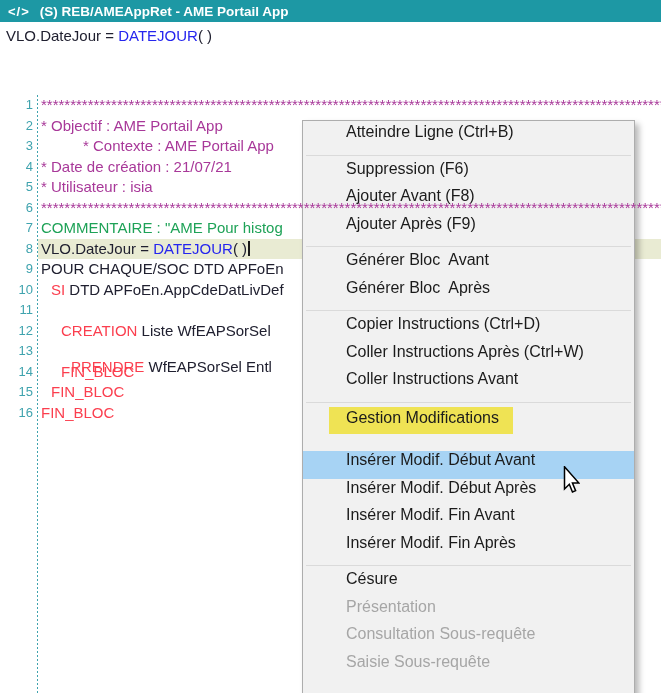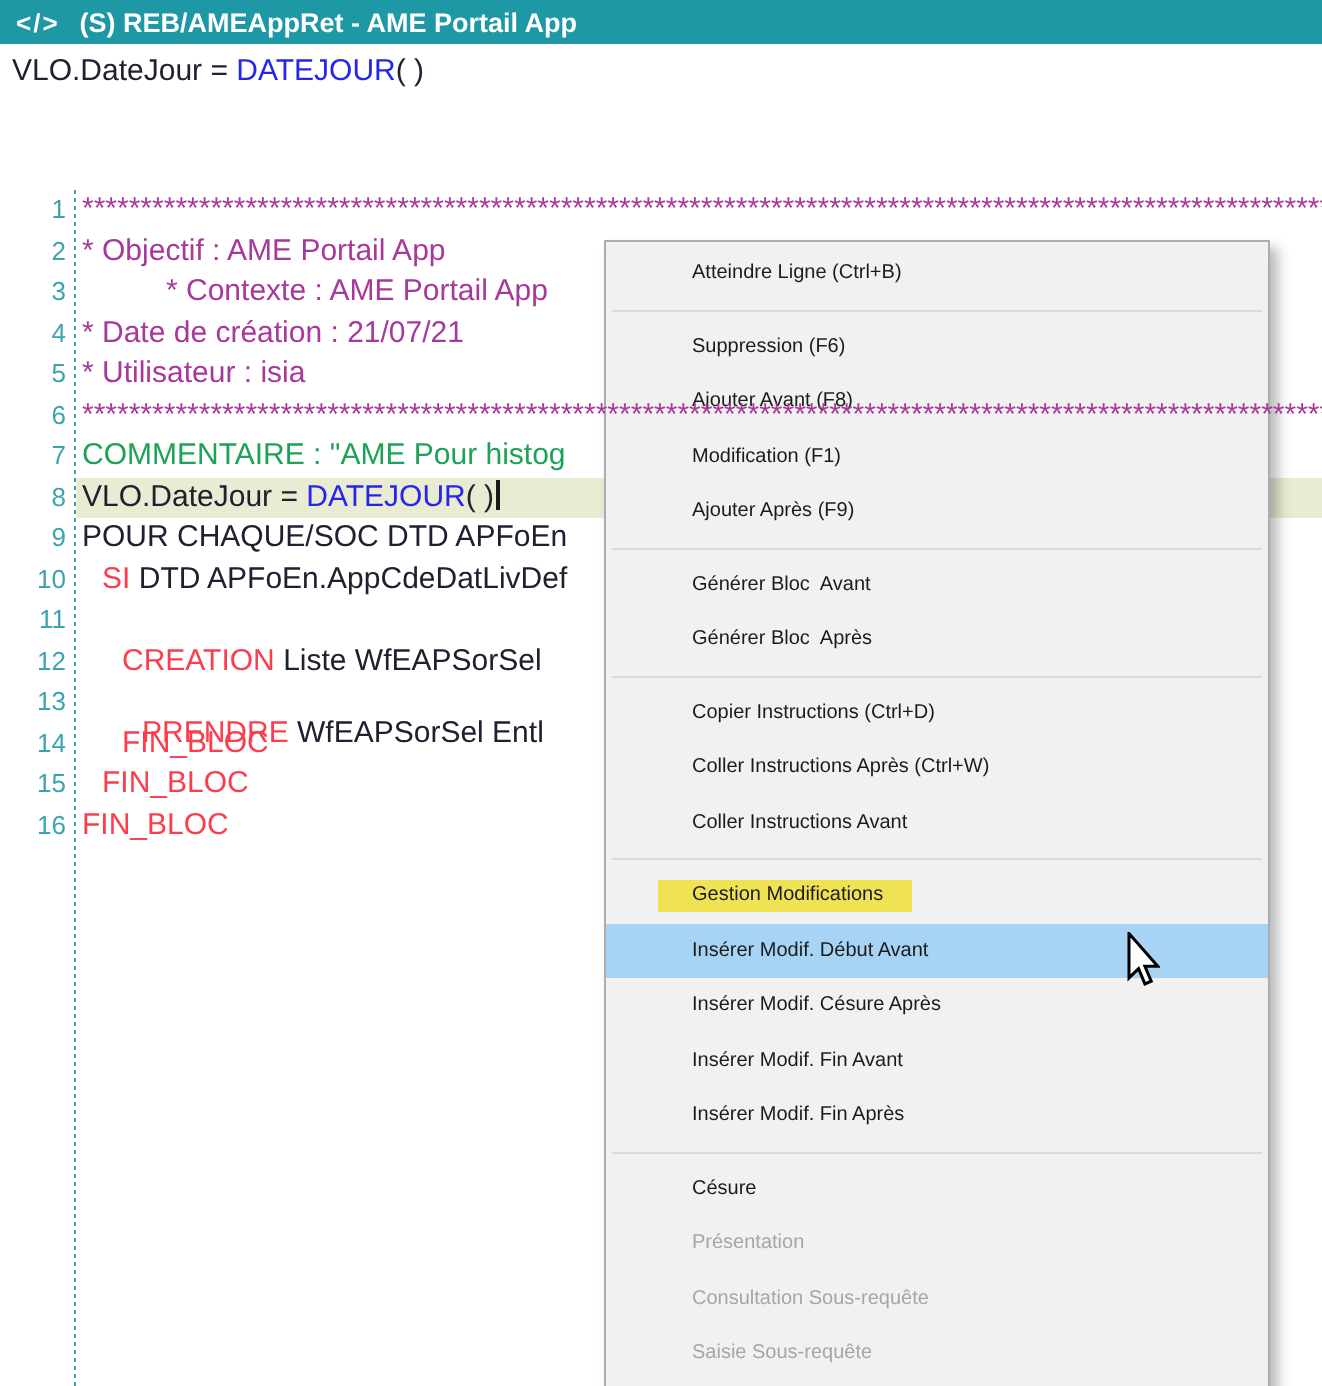--- a/index.html
+++ b/index.html
@@ -48,25 +48,25 @@
     vertical-align:-2px; margin-left:1px;
   }
 
   
   .context-menu {
     position:absolute; left:302px; top:120px; width:333px; height:600px;
     background:var(--c-menu-bg,#f1f1f1); border:1px solid #adadad;
     box-shadow:4px 4px 6px rgba(0,0,0,0.28); padding-top:2px;
   }
   .menu-item {
-    height:27.5px; display:flex; align-items:center; padding-left:43px;
-    font-size:10px; color:var(--c-menu-text,#1b1b1b); cursor:default;
+    height:27.5px; display:flex; padding-left:43px;
+    font-size:16px; color:var(--c-menu-text,#1b1b1b); cursor:default;
   }
   .menu-label { white-space:pre; }
-  .menu-item.selected { background:var(--c-selection,#a7d3f4); }
+  .menu-item.selected { background:var(--c-selection,#a7d3f4);margin-top:17px; }
   .menu-item.highlighted .menu-label {
     background:var(--c-highlight-marker,#efe354);
     padding:2px 14px 3px 17px; margin-left:-17px;
   }
   .menu-item.disabled .menu-label { color:var(--c-menu-disabled,#a6a6a6); }
   .menu-sep { border-top:1px solid #dadada; margin:4px 3px; }
 
   
   .mouse-cursor { position:absolute; left:563px; top:466px; width:17px; height:27px; z-index:50; }
 </style>
@@ -108,23 +108,20 @@
         <span class="menu-label">Atteindre Ligne (Ctrl+B)</span>
       </div>
       <div class="menu-sep"></div>
       <div class="menu-item normal">
         <span class="menu-label">Suppression (F6)</span>
       </div>
       <div class="menu-item normal">
         <span class="menu-label">Ajouter Avant (F8)</span>
       </div>
       <div class="menu-item normal">
-        <span class="menu-label">Modification (F1)</span>
-      </div>
-      <div class="menu-item normal">
         <span class="menu-label">Ajouter Après (F9)</span>
       </div>
       <div class="menu-sep"></div>
       <div class="menu-item normal">
         <span class="menu-label">Générer Bloc  Avant</span>
       </div>
       <div class="menu-item normal">
         <span class="menu-label">Générer Bloc  Après</span>
       </div>
       <div class="menu-sep"></div>
@@ -138,21 +135,21 @@
         <span class="menu-label">Coller Instructions Avant</span>
       </div>
       <div class="menu-sep"></div>
       <div class="menu-item highlighted">
         <span class="menu-label">Gestion Modifications</span>
       </div>
       <div class="menu-item selected">
         <span class="menu-label">Insérer Modif. Début Avant</span>
       </div>
       <div class="menu-item normal">
-        <span class="menu-label">Insérer Modif. Césure Après</span>
+        <span class="menu-label">Insérer Modif. Début Après</span>
       </div>
       <div class="menu-item normal">
         <span class="menu-label">Insérer Modif. Fin Avant</span>
       </div>
       <div class="menu-item normal">
         <span class="menu-label">Insérer Modif. Fin Après</span>
       </div>
       <div class="menu-sep"></div>
       <div class="menu-item normal">
         <span class="menu-label">Césure</span>

